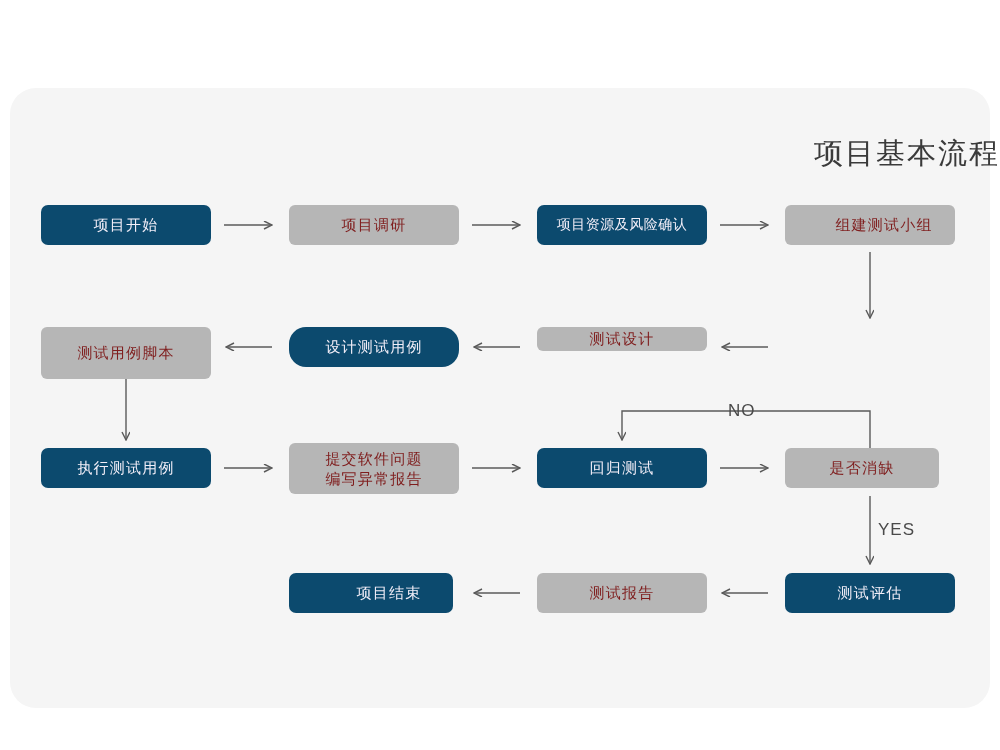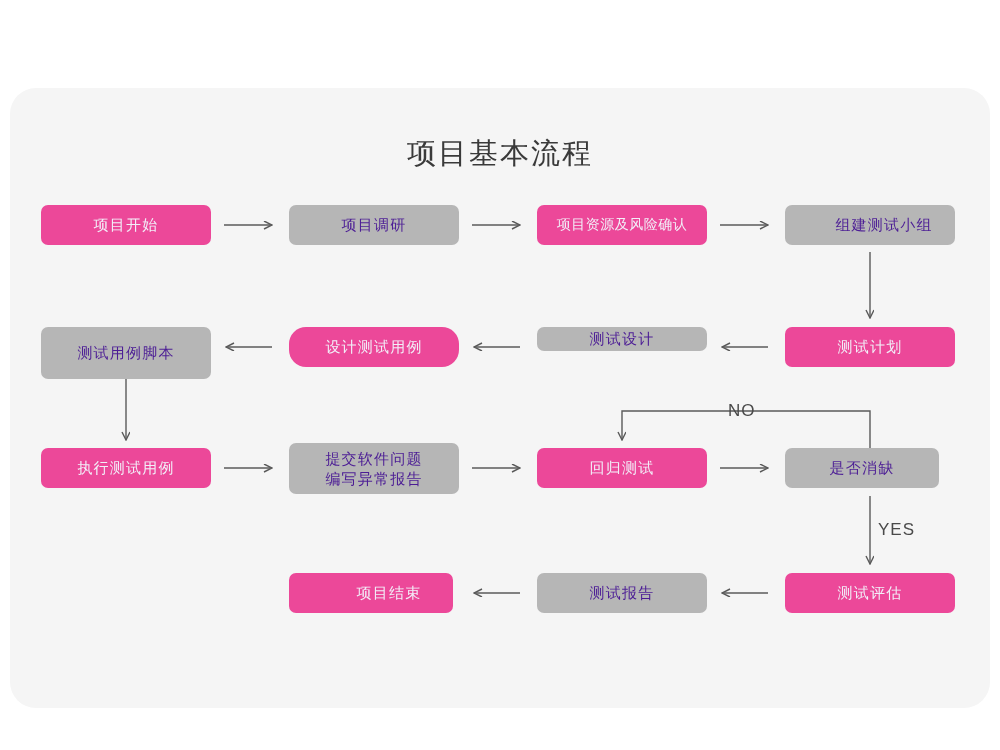--- a/index.html
+++ b/index.html
@@ -8,35 +8,35 @@
     font-family:"Liberation Sans","DejaVu Sans",sans-serif;
     overflow:hidden;
   }
   #canvas{
     position:absolute;left:10px;top:88px;width:980px;height:620px;
     background:#f5f5f5;border-radius:26px;
   }
   #stage{position:absolute;left:0;top:0;width:1000px;height:750px;}
 
   .title{
-    position:absolute;left:0;top:134px;width:1000px;text-align:center;
+    position:absolute;left:0;top:134px;width:1000px;text-align:right;
     font-size:29px;color:#3a3a3a;letter-spacing:2px;
     font-family:"Liberation Sans","DejaVu Sans",sans-serif;
   }
 
   .node{
     position:absolute;box-sizing:border-box;
     border-radius:7px;
     display:flex;align-items:center;justify-content:center;
     text-align:center;line-height:1.28;
     font-size:15px;letter-spacing:1.2px;
     user-select:none;
   }
-  .node.purple{background:#ec4899;color:#f2eef8;}
-  .node.gray{background:#b6b6b6;color:#4c1d95;}
+  .node.purple{background:#0c4a6e;color:#f2eef8;}
+  .node.gray{background:#b6b6b6;color:#7f1d1d;border-radius:6px;}
   .node .lbl{display:block;width:100%;white-space:pre-line;}
 
   .edge{position:absolute;}
   .edge svg{display:block;overflow:visible;}
   .edge-label{
     position:absolute;font-size:17px;color:#4a4a4a;letter-spacing:1px;
   }
 </style>
 </head>
 <body>
@@ -106,23 +106,20 @@
   </div>
 
   <div class="node purple" style="left:289px;top:327px;width:170px;height:40px;border-radius:17px;">
     <span class="lbl">设计测试用例</span>
   </div>
 
   <div class="node gray" style="left:537px;top:327px;width:170px;height:24px;">
     <span class="lbl">测试设计</span>
   </div>
 
-  <div class="node purple" style="left:785px;top:327px;width:170px;height:40px;">
-    <span class="lbl">测试计划</span>
-  </div>
 
   <div class="node purple" style="left:41px;top:448px;width:170px;height:40px;">
     <span class="lbl">执行测试用例</span>
   </div>
 
   <div class="node gray" style="left:289px;top:443px;width:170px;height:51px;">
     <span class="lbl">提交软件问题
 编写异常报告</span>
   </div>
 

